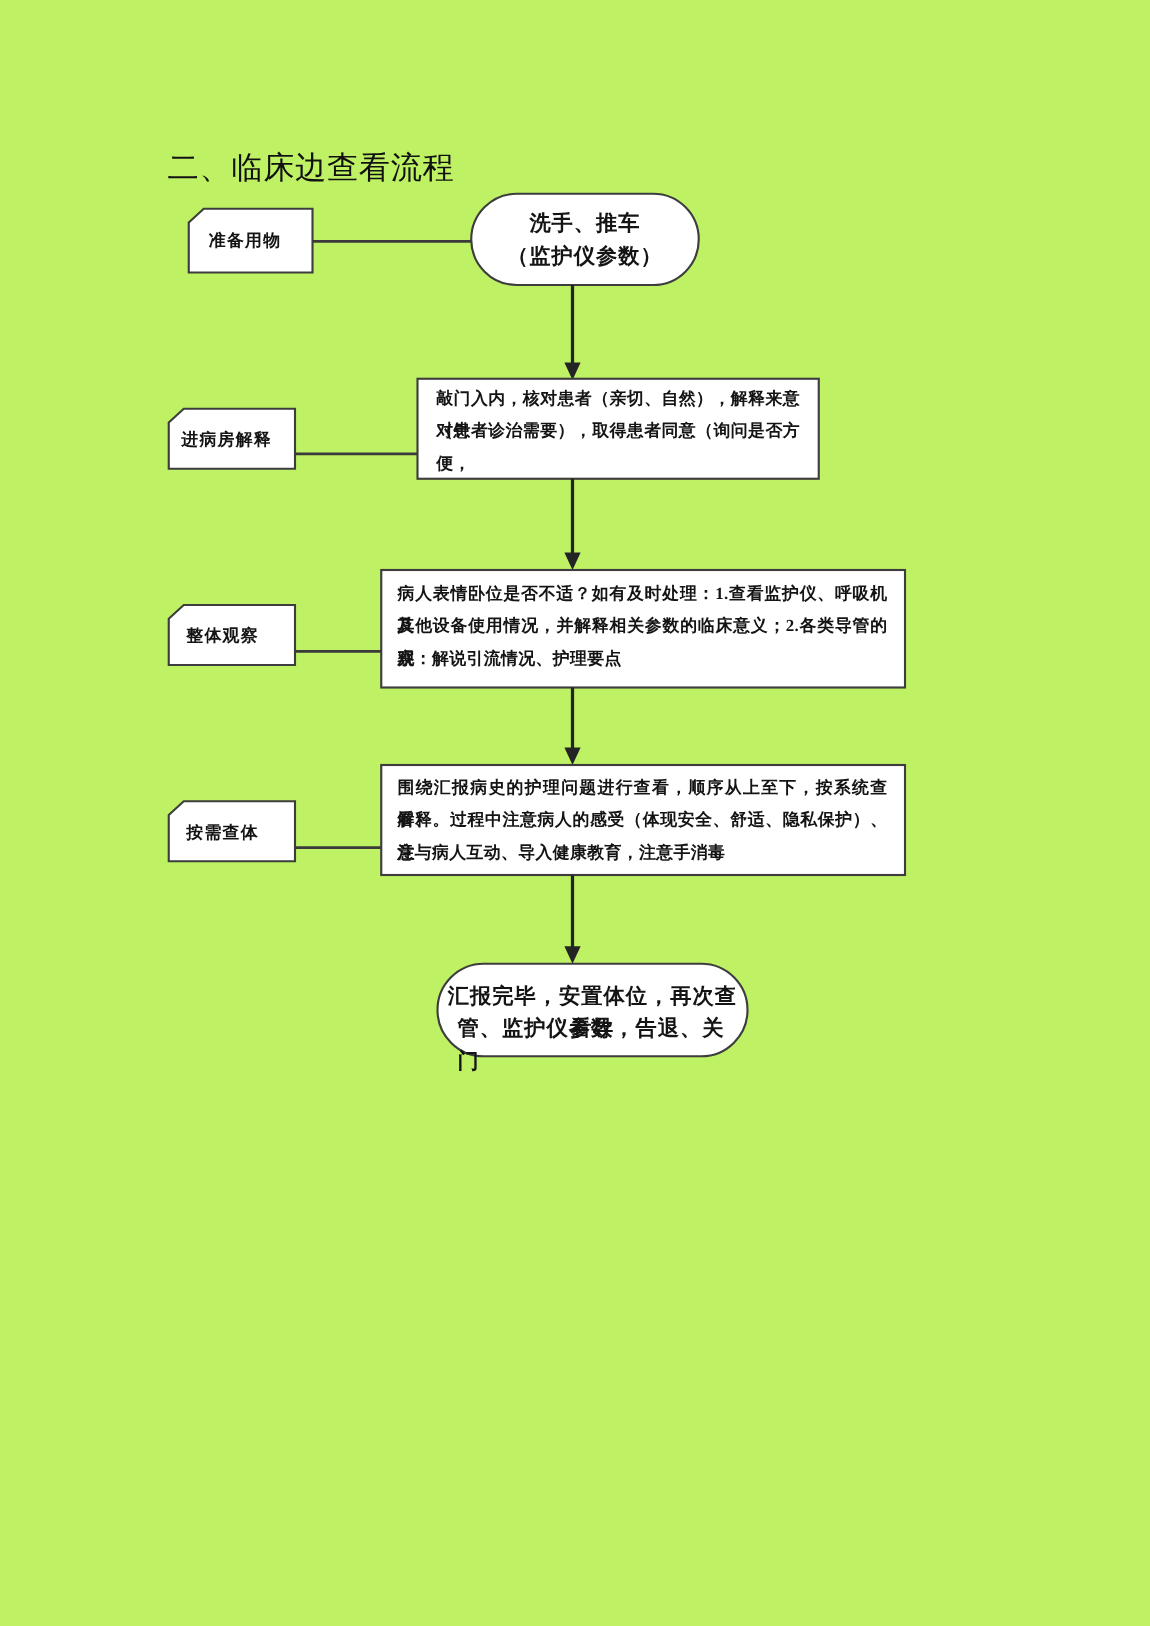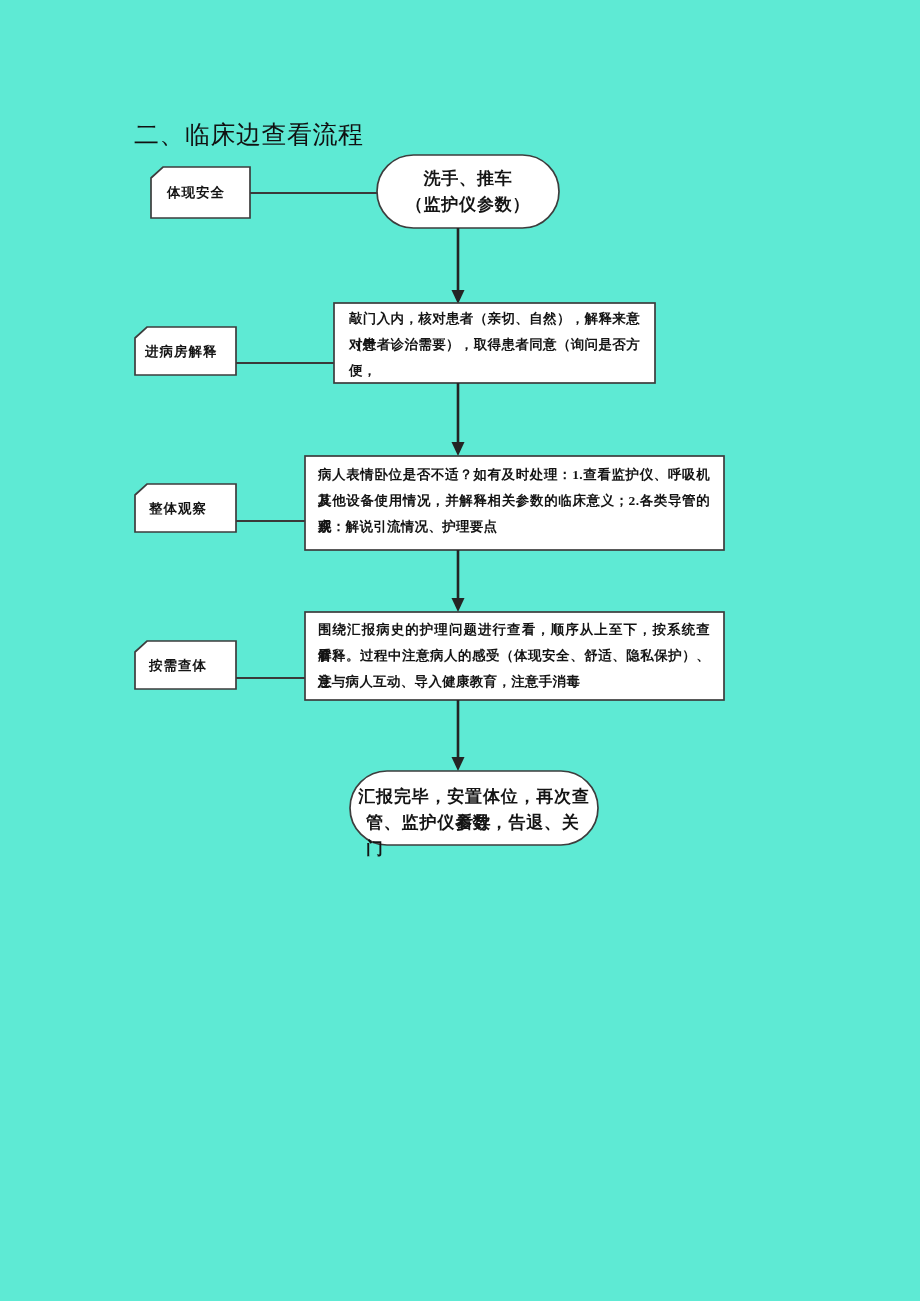--- a/index.html
+++ b/index.html
@@ -5,21 +5,21 @@
   html,body{margin:0;padding:0;}
   body{
     width:920px;height:1301px;
     background:#ffffff;
     font-family:"Liberation Serif", "DejaVu Serif", serif;
     overflow:hidden;
     position:relative;
   }
   #page{
     position:absolute;left:0;top:0;width:920px;height:1301px;
-    background:#5eead4;
+    background:#bef264;
   }
   #page-title{
     position:absolute;
     left:134px; top:118px;
     font-family:"Liberation Sans","DejaVu Sans",sans-serif;
     font-size:25px;
     line-height:32px;
     letter-spacing:0.5px;
     color:#111111;
     white-space:nowrap;
@@ -103,21 +103,21 @@
 
     <rect class="shape-stroke-dark" x="305" y="612" width="419" height="88"></rect>
 
     <line class="conn-arrow" x1="458" y1="700" x2="458" y2="763"></line>
     <polygon class="arrowhead" points="458,771 451.5,757 464.5,757"></polygon>
 
     <rect class="shape-stroke-dark" x="350" y="771" width="248" height="74" rx="37" ry="37"></rect>
 
   </svg>
 
-  <div class="node-text pent-label" style="left:167px;top:184px;width:80px;">体现安全</div>
+  <div class="node-text pent-label" style="left:167px;top:184px;width:80px;">准备用物</div>
 
   <div class="node-text pent-label" style="left:145px;top:343px;width:95px;">进病房解释</div>
 
   <div class="node-text pent-label" style="left:149px;top:500px;width:85px;">整体观察</div>
 
   <div class="node-text pent-label" style="left:149px;top:657px;width:85px;">按需查体</div>
 
   <div class="node-text cap-text" style="left:377px;top:166px;width:182px;">洗手、推车</div>
   <div class="node-text cap-text" style="left:377px;top:192px;width:182px;">（监护仪参数）</div>
 

